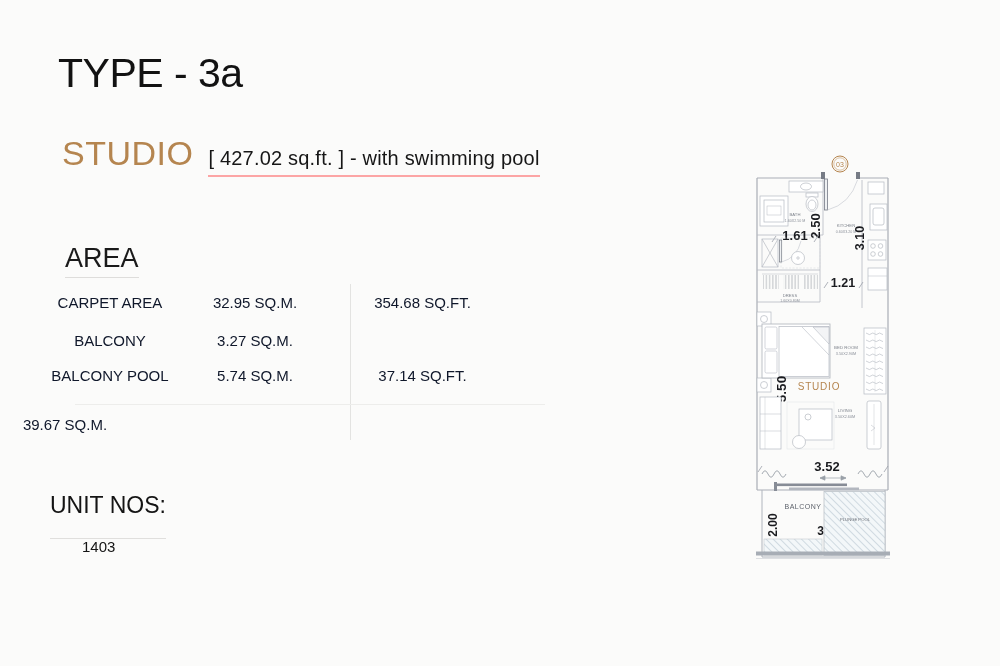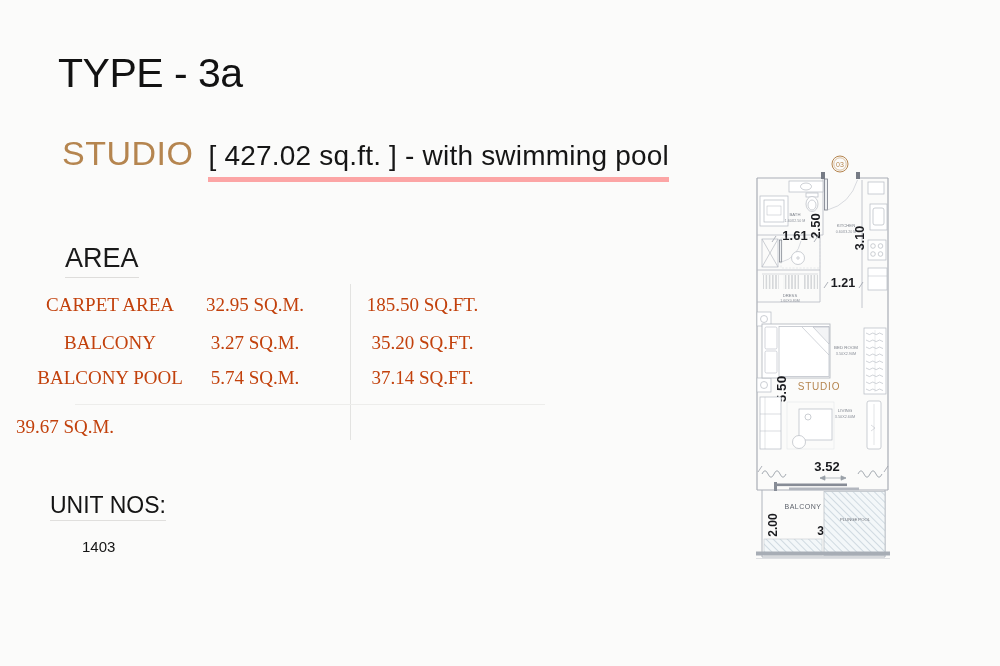--- a/index.html
+++ b/index.html
@@ -16,51 +16,51 @@
   .type-title {
     position:absolute; left:58px; top:50px;
     font-size:41px; font-weight:500; letter-spacing:-0.5px; color:#121212;
   }
   .subtitle-row {
     position:absolute; left:62px; top:134px;
     display:flex; align-items:baseline;
   }
   .unit-type { font-size:34px; font-weight:400; color:#b5854f; letter-spacing:0.5px; }
   .size-note {
-    font-size:28px; font-weight:500; color:#161616; margin-left:15px;
-    border-bottom:5px solid #fca5a5; padding-bottom:5px; letter-spacing:0.2px;
+    font-size:20px; font-weight:500; color:#161616; margin-left:15px;
+    border-bottom:2px solid #fca5a5; padding-bottom:5px; letter-spacing:0.2px;
   }
 
   .area-heading {
     position:absolute; left:65px; top:243px;
     font-size:27px; font-weight:500; color:#1a1a1a;
     border-bottom:1px solid #dedddb; padding-bottom:3px;
   }
   .area-table { position:absolute; left:0; top:0; }
-  .area-row { position:absolute; display:flex; font-size:19px; color:#c2410c;font-family:Liberation Serif, serif; }
+  .area-row { position:absolute; display:flex; font-size:15px; color:#0f172a; }
   .area-row .c-label { width:160px; margin-left:30px; text-align:center; }
   .area-row .c-sqm  { width:150px; margin-left:-10px; text-align:center; }
   .area-row .c-sqft { width:195px; margin-left:-5px; text-align:center; }
   .row-1 { top:294px; }
   .row-2 { top:332px; }
   .row-3 { top:367px; }
   .row-total { top:416px; }
   .col-divider {
     position:absolute; left:350px; top:284px; width:1px; height:156px;
     background:#e3e3e1;
   }
   .total-divider {
     position:absolute; left:75px; top:404px; width:470px; height:1px;
     background:#ededeb;
   }
 
   .unit-nos-heading {
     position:absolute; left:50px; top:492px;
     font-size:23px; font-weight:500; color:#141414;
-    border-bottom:1px solid #e0dfdd; padding-bottom:1px;
+    border-bottom:1px solid #e0dfdd; padding-bottom:19px;
   }
   .unit-number { position:absolute; left:82px; top:538px; font-size:15px; color:#141414; }
 
   .floorplan-wrap { position:absolute; left:748px; top:146px; width:168px; height:424px; }
   svg text { font-family:"Liberation Sans", sans-serif; }
   .dim { font-weight:700; fill:#1a1b1f; }
   .room-name { fill:#7e838c; }
   .room-size { fill:#8d929b; }
 </style>
 </head>
@@ -77,26 +77,25 @@
 
   <div class="area-heading">AREA</div>
 
   <div class="area-table">
     <div class="col-divider"></div>
     <div class="total-divider"></div>
 
     <div class="area-row row-1">
       <span class="c-label">CARPET AREA</span>
       <span class="c-sqm">32.95 SQ.M.</span>
-      <span class="c-sqft">185.50 SQ.FT.</span>
+      <span class="c-sqft">354.68 SQ.FT.</span>
     </div>
     <div class="area-row row-2">
       <span class="c-label">BALCONY</span>
       <span class="c-sqm">3.27 SQ.M.</span>
-      <span class="c-sqft">35.20 SQ.FT.</span>
     </div>
     <div class="area-row row-3">
       <span class="c-label">BALCONY POOL</span>
       <span class="c-sqm">5.74 SQ.M.</span>
       <span class="c-sqft">37.14 SQ.FT.</span>
     </div>
     <div class="area-row row-total">
       <span class="c-sqm">39.67 SQ.M.</span>
     </div>
   </div>

